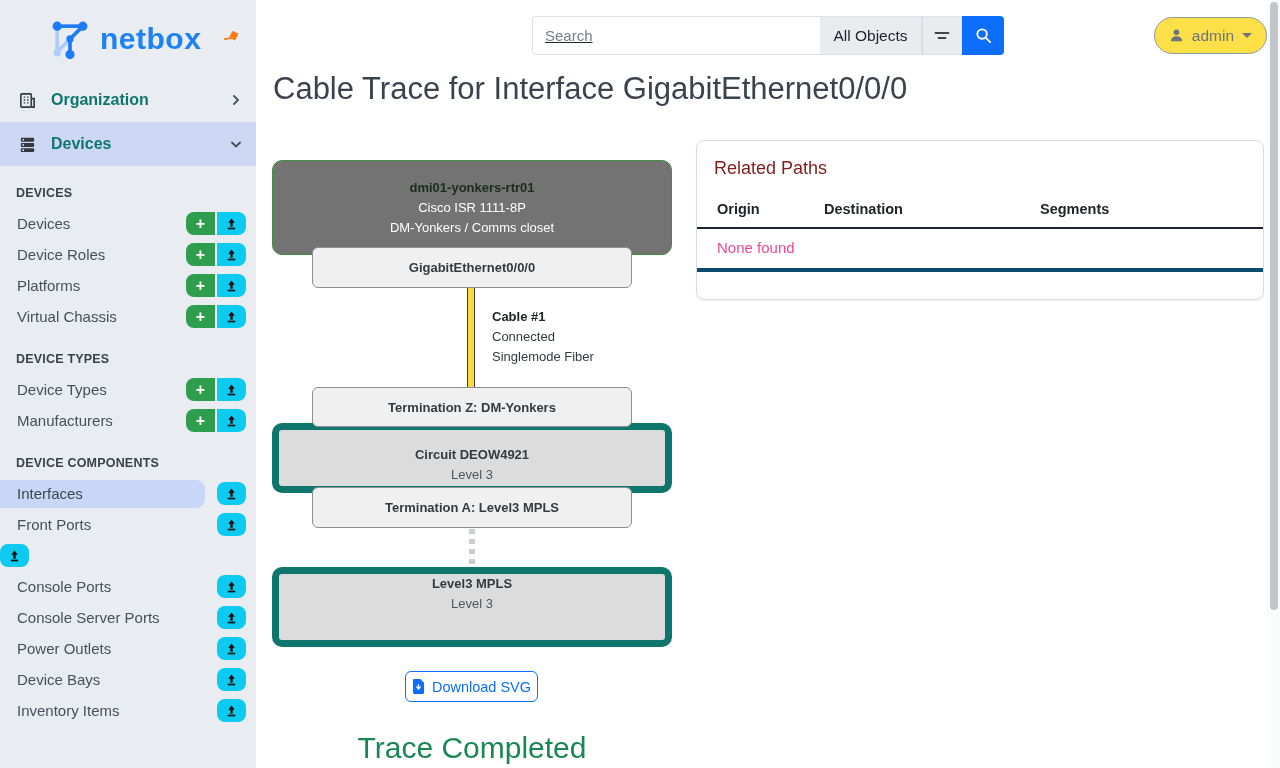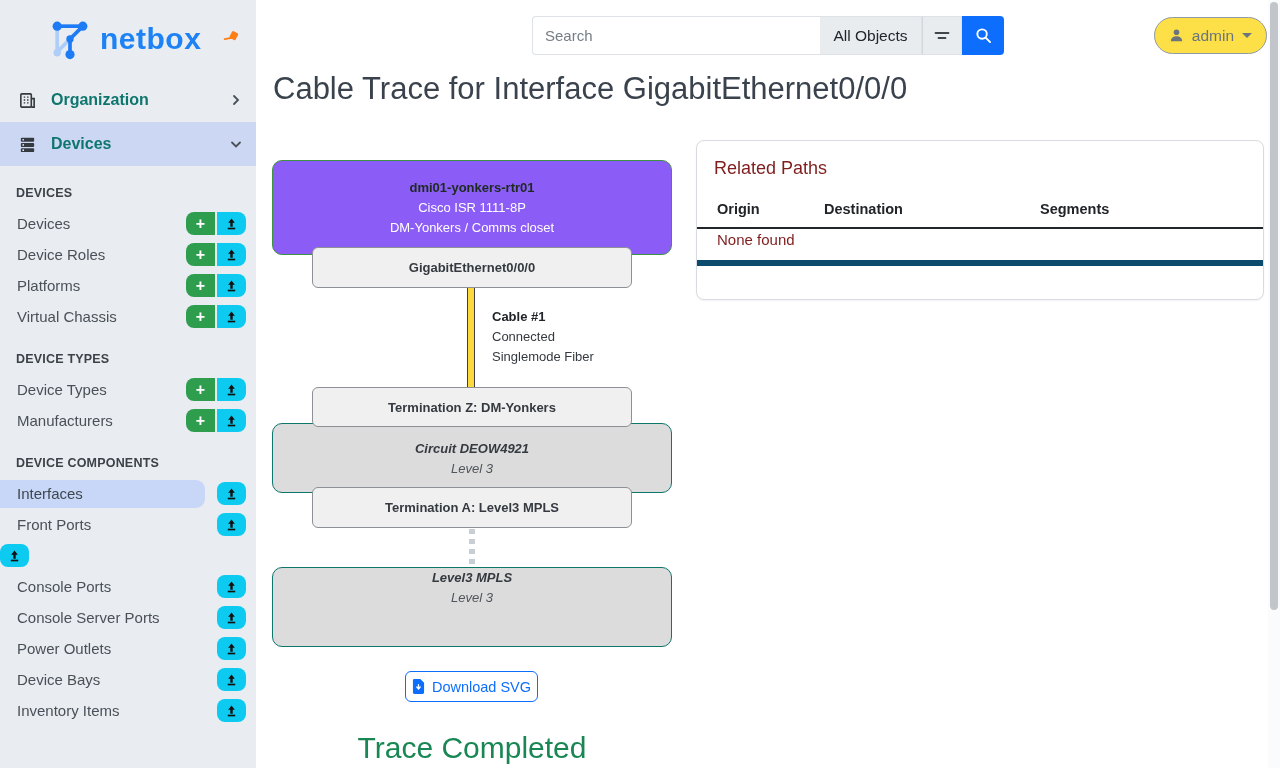--- a/index.html
+++ b/index.html
@@ -23,21 +23,21 @@
   .btn-group { display:flex; gap:2px; }
   .sbtn { width:29px; height:23px; border:none; display:flex; align-items:center; justify-content:center; cursor:pointer; }
   .btn-add { background:#2e9d4e; color:#fff; font-size:16px; font-weight:bold; border-radius:8px 0 0 8px; line-height:1; }
   .btn-import { background:#0dcaf0; border-radius:0 8px 8px 0; }
   .btn-import.single { border-radius:8px; }
 
   
   .topbar { position:absolute; left:256px; top:0; width:1024px; height:70px; background:#fff; }
   .search-group { position:absolute; left:276px; top:16px; height:39px; display:flex; }
   .search-input { width:288px; height:39px; border:1px solid #dee2e6; border-right:none; border-radius:4px 0 0 4px;
-                  padding:0 12px; font-size:15px; color:#212529; outline:none; font-family:"Liberation Sans",sans-serif; }
+                  padding:0 12px; font-size:15px; color:#212529; outline:none; font-family:"Liberation Sans",sans-serif;text-decoration:underline; }
   .search-input::placeholder { color:#757d85; }
   .scope-btn { width:102px; background:#e9ecef; border:1px solid #dee2e6; border-left:none; display:flex;
                align-items:center; justify-content:center; font-size:15.5px; color:#212529; cursor:pointer; }
   .filter-btn { width:40px; background:#e9ecef; border:1px solid #dee2e6; border-left:1px solid #d4d8dc; display:flex;
                 align-items:center; justify-content:center; cursor:pointer; }
   .go-btn { width:42px; background:#0d6efd; border:none; border-radius:0 4px 4px 0; display:flex;
             align-items:center; justify-content:center; cursor:pointer; }
   .admin-btn { position:absolute; right:13px; top:17px; height:37px; padding:0 14px; border:1px solid #8f9aa5;
                border-radius:19px; background:#fde047; display:flex; align-items:center; gap:8px; color:#6c757d;
                font-size:15.5px; cursor:pointer; }
@@ -45,24 +45,24 @@
                 border-top:5px solid #6c757d; }
 
   
   .page-title { position:absolute; left:273px; top:71px; font-size:31px; font-weight:400; color:#3a434d; }
 
   
   .node-main { position:absolute; left:272px; width:400px; border-radius:10px; text-align:center; z-index:1; }
   .node-attach { position:absolute; left:312px; width:320px; height:41px; background:#f0f0f0; border:1px solid #8d9196;
                  border-radius:6px; display:flex; align-items:center; justify-content:center;
                  font-size:13px; font-weight:bold; color:#343a40; z-index:2; }
-  .device-box { top:160px; height:95px; background:#8b5cf6; border:1px solid #3f9143; padding-top:17px; }
+  .device-box { top:160px; height:95px; background:#737373; border:1px solid #3f9143; padding-top:17px; }
   .device-box .l1 { font-size:13px; font-weight:bold; color:#1d2b1e; line-height:20px; }
   .device-box .l2, .device-box .l3 { font-size:13px; color:#ffffff; line-height:20px; }
-  .gray-box { background:#dcdcdc; border:1px solid #0f766e;font-style:italic; }
+  .gray-box { background:#dcdcdc; border:7px solid #0f766e; }
   .circuit-box { top:423px; height:70px; padding-top:15px; }
   .pn-box { top:567px; height:80px; }
   .bold-line { font-size:13px; font-weight:bold; color:#343a40; line-height:20px; }
   .sub-line { font-size:13px; color:#50565c; line-height:20px; }
   .if-box { top:247px; }
   .tz-box { top:387px; height:40px; }
   .ta-box { top:487px; }
   .cable-line { position:absolute; left:467px; top:288px; width:8px; height:99px; background:#fcd93c;
                 border-left:1.5px solid #3f3f3f; border-right:1.5px solid #3f3f3f; z-index:3; }
   .cable-labels { position:absolute; left:492px; top:307px; z-index:3; }
@@ -78,21 +78,21 @@
 
   
   .card { position:absolute; left:696px; top:140px; width:568px; height:160px; background:#fff;
           border:1px solid #d8dbdf; border-radius:8px; box-shadow:0 1px 2px rgba(0,0,0,.05); }
   .card-title { padding:17px 16px 14px 17px; font-size:18px; color:#7f1d1d; }
   .rp-table { width:100%; border-collapse:collapse; }
   .rp-table th { text-align:left; font-size:14.5px; color:#212529; padding:8px 0 10px;
                  border-bottom:2px solid #22262a; }
   .rp-table th.c1 { width:127px; padding-left:20px; }
   .rp-table th.c2 { width:216px; }
-  .rp-table td { font-size:15px; color:#7f1d1d; padding:2px 0 12px 20px; border-bottom:6px solid #0c4a6e; }
+  .rp-table td { font-size:15px; color:#ec4899; padding:10px 0 12px 20px; border-bottom:4px solid #0c4a6e; }
 
   
   .scrollbar { position:absolute; right:0; top:0; width:12px; height:768px; background:#fafbfc; }
   .scroll-thumb { position:absolute; right:2px; top:2px; width:8px; height:608px; background:#c2c6cb; border-radius:4px; }
 
   svg { display:block; }
 </style>
 </head>
 <body>
 

